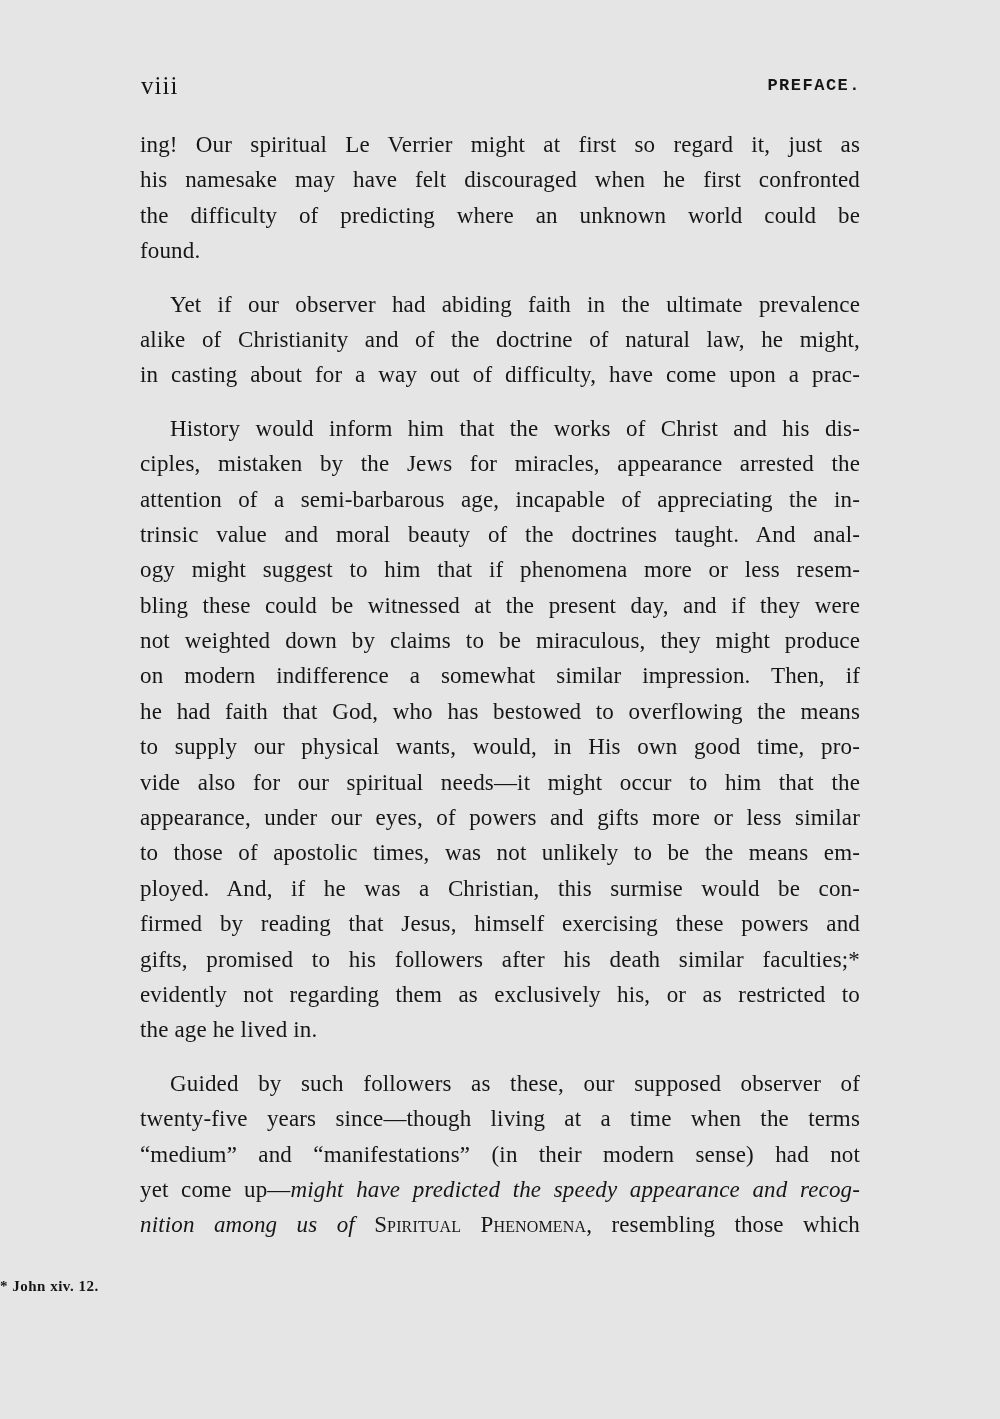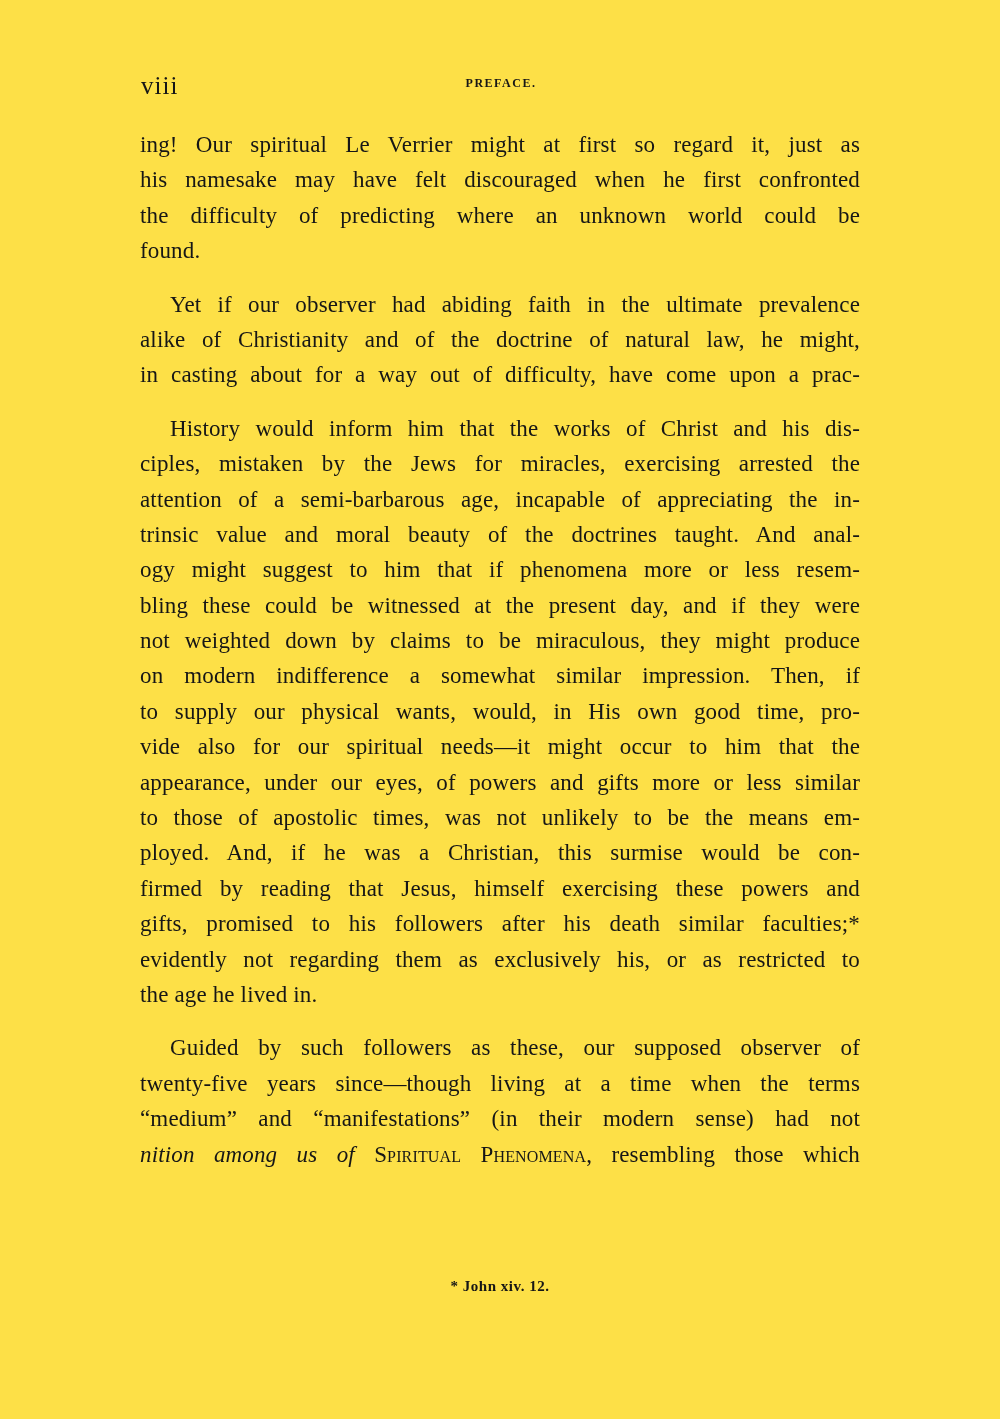--- a/index.html
+++ b/index.html
@@ -12,21 +12,21 @@
       height: 1419px;
       position: relative;
       overflow: hidden;
       color: #161616;
       font-family: "DejaVu Serif", "Liberation Serif", serif;
     }
     .page {
       position: absolute;
       left: 0; top: 0;
       width: 1000px; height: 1419px;
-      background: #fde047;
+      background: #e5e5e5;
     }
     .running-head {
       position: absolute;
       top: 72px;
       left: 141px;
       width: 720px;
       height: 30px;
     }
     .page-number {
       position: absolute;
@@ -34,24 +34,24 @@
       top: 0;
       font-family: "Liberation Serif", serif;
       font-size: 25px;
       letter-spacing: 1px;
     }
     .running-title {
       position: absolute;
       left: 0;
       width: 720px;
       top: 4px;
-      text-align: center;
-      font-family: Liberation Serif, serif;
+      text-align: right;
+      font-family: Liberation Mono, monospace;
       font-weight: bold;
-      font-size: 12px;
+      font-size: 17px;
       letter-spacing: 1.5px;
     }
     .body-text {
       position: absolute;
       left: 140px;
       top: 127px;
       width: 720px;
     }
     .line {
       display: block;
@@ -78,21 +78,21 @@
       font-style: italic;
     }
     .sc {
       font-variant: small-caps;
     }
     .footnote {
       position: absolute;
       top: 1278px;
       left: 0;
       width: 1000px;
-      text-align: center;
+      text-align: left;
       font-family: "Liberation Serif", serif;
       font-weight: bold;
       font-size: 15px;
       letter-spacing: 0.5px;
     }
   </style>
 </head>
 <body>
 
 <div class="page">
@@ -112,42 +112,44 @@
     </div>
 
     <div class="para">
       <span class="line indent">Yet if our observer had abiding faith in the ultimate prevalence</span>
       <span class="line">alike of Christianity and of the doctrine of natural law, he might,</span>
       <span class="line">in casting about for a way out of difficulty, have come upon a prac-</span>
     </div>
 
     <div class="para">
       <span class="line indent">History would inform him that the works of Christ and his dis-</span>
-      <span class="line">ciples, mistaken by the Jews for miracles, exercising arrested the</span>
+      <span class="line">ciples, mistaken by the Jews for miracles, appearance arrested the</span>
       <span class="line">attention of a semi-barbarous age, incapable of appreciating the in-</span>
       <span class="line">trinsic value and moral beauty of the doctrines taught.  And anal-</span>
       <span class="line">ogy might suggest to him that if phenomena more or less resem-</span>
       <span class="line">bling these could be witnessed at the present day, and if they were</span>
       <span class="line">not weighted down by claims to be miraculous, they might produce</span>
       <span class="line">on modern indifference a somewhat similar impression.  Then, if</span>
+      <span class="line">he had faith that God, who has bestowed to overflowing the means</span>
       <span class="line">to supply our physical wants, would, in His own good time, pro-</span>
       <span class="line">vide also for our spiritual needs—it might occur to him that the</span>
       <span class="line">appearance, under our eyes, of powers and gifts more or less similar</span>
       <span class="line">to those of apostolic times, was not unlikely to be the means em-</span>
       <span class="line">ployed.  And, if he was a Christian, this surmise would be con-</span>
       <span class="line">firmed by reading that Jesus, himself exercising these powers and</span>
       <span class="line">gifts, promised to his followers after his death similar faculties;*</span>
       <span class="line">evidently not regarding them as exclusively his, or as restricted to</span>
       <span class="line last">the age he lived in.</span>
     </div>
 
     <div class="para">
       <span class="line indent">Guided by such followers as these, our supposed observer of</span>
       <span class="line">twenty-five years since—though living at a time when the terms</span>
       <span class="line">“medium” and “manifestations” (in their modern sense) had not</span>
+      <span class="line"><span>yet come up—</span><span class="it">might have predicted the speedy appearance and recog-</span></span>
       <span class="line"><span class="it">nition among us of</span> <span class="sc">Spiritual Phenomena</span><span>, resembling those which</span></span>
     </div>
 
   </div>
 
   <div class="footnote">* John xiv. 12.</div>
 
 </div>
 
 </body></html>

